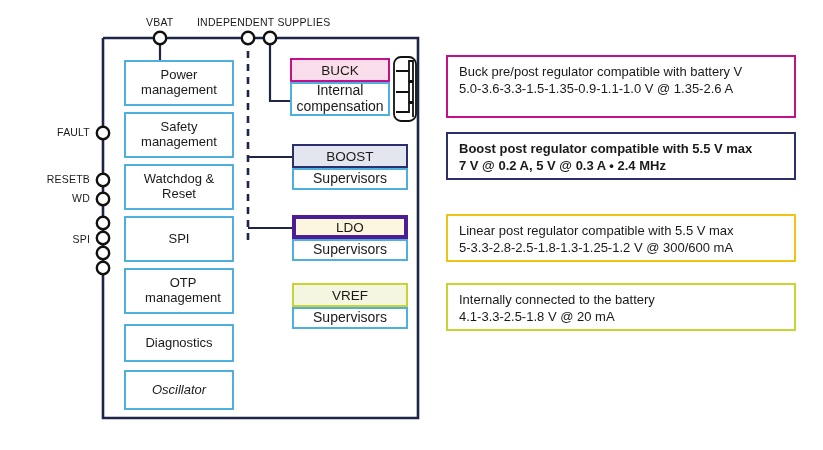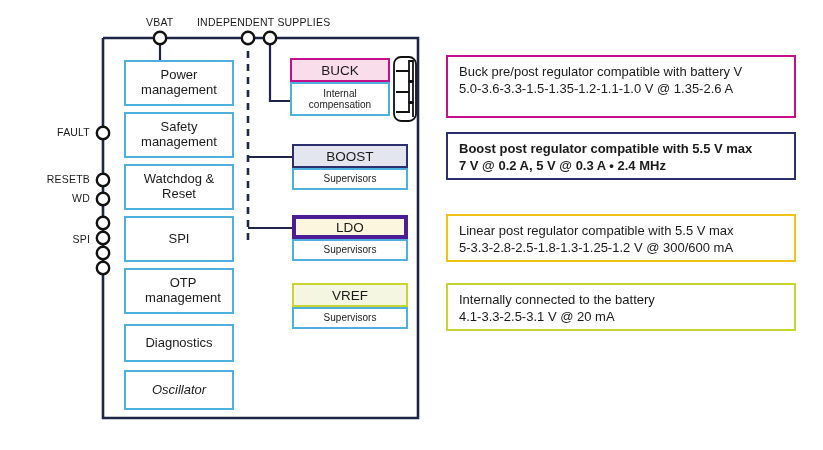--- a/index.html
+++ b/index.html
@@ -68,21 +68,21 @@
     color: #1a1a1a;
   }
   .reg-sub {
     box-sizing: border-box;
     border: 2px solid #4FB0E0;
     background: #ffffff;
     display: flex;
     align-items: center;
     justify-content: center;
     text-align: center;
-    font-size: 10px;
+    font-size: 14px;
     color: #1a1a1a;
     line-height: 1.12;
   }
   .reg-sub.tall { height: 34px; }
   
   .note {
     position: absolute;
     box-sizing: border-box;
     background: #ffffff;
     padding: 7px 9px 8px 11px;
@@ -209,29 +209,29 @@
 
 <div class="reg" style="left:292px; top:283px; width:116px;">
   <div class="reg-head" style="border:2px solid #C8D430; background:#F4F6E2;">VREF</div>
   <div class="reg-sub" style="height:22px;">
     <div>Supervisors</div>
   </div>
 </div>
 
 <div class="note" style="left:446px; top:55px; width:350px; height:63px; border:2px solid #C4108A;">
   <span>Buck pre/post regulator compatible with battery V</span>
-  <span>5.0-3.6-3.3-1.5-1.35-1.2-1.1-1.0 V @ 1.35-2.6 A</span>
+  <span>5.0-3.6-3.3-1.5-1.35-0.9-1.1-1.0 V @ 1.35-2.6 A</span>
 </div>
 
 <div class="note" style="left:446px; top:132px; width:350px; height:48px; border:2px solid #2B2F6E;font-weight:bold;">
   <span>Boost post regulator compatible with 5.5 V max</span>
   <span>7 V @ 0.2 A, 5 V @ 0.3 A • 2.4 MHz</span>
 </div>
 
 <div class="note" style="left:446px; top:214px; width:350px; height:48px; border:2px solid #F2C317;">
   <span>Linear post regulator compatible with 5.5 V max</span>
   <span>5-3.3-2.8-2.5-1.8-1.3-1.25-1.2 V @ 300/600 mA</span>
 </div>
 
 <div class="note" style="left:446px; top:283px; width:350px; height:48px; border:2px solid #C8D430;">
   <span>Internally connected to the battery</span>
-  <span>4.1-3.3-2.5-3.1 V @ 20 mA</span>
+  <span>4.1-3.3-2.5-1.8 V @ 20 mA</span>
 </div>
 
 </body></html>

